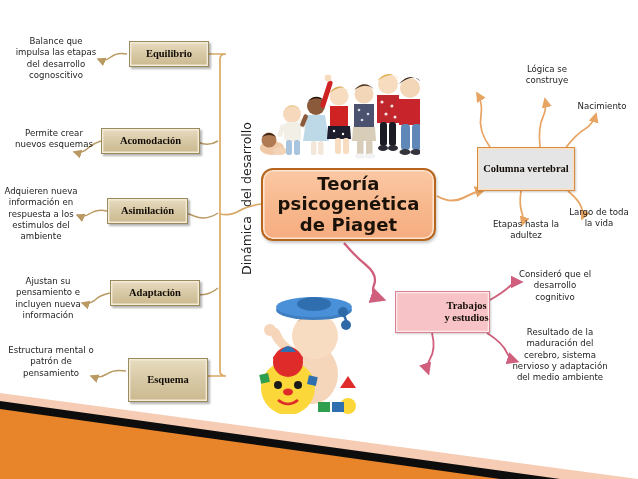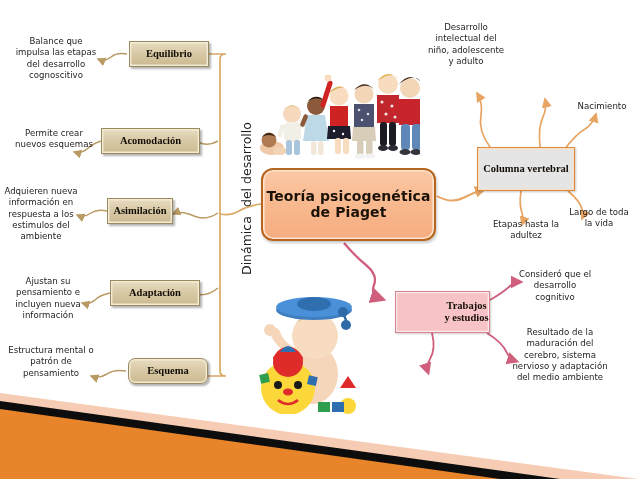--- a/index.html
+++ b/index.html
@@ -76,21 +76,21 @@
 
   
   #node-center {
     left: 261px; top: 168px;
     width: 175px; height: 73px;
     border-radius: 12px;
     background: linear-gradient(180deg, #fbc8a4 0%, #f8b78c 55%, #f5ad80 100%);
     border: 2.4px solid #b5651d;
     box-shadow: 0 0 0 1.6px #fde4d0 inset, 1px 2px 3px rgba(0,0,0,.22);
     font-family: "DejaVu Sans", sans-serif;
-    font-size: 14px;
+    font-size: 18px;
     font-weight: bold;
     color: #1a1209;
     letter-spacing: .1px;
   }
 
   
   #node-columna {
     left: 477px; top: 147px;
     width: 98px; height: 44px;
     font-size: 10.5px;
@@ -316,33 +316,33 @@
     </g>
   </svg>
 
   <div class="vlabel" id="vlabel-dinamica">Dinámica</div>
   <div class="vlabel" id="vlabel-desarrollo">del desarrollo</div>
 
   <div class="node" id="node-center">Teoría psicogenética de Piaget</div>
 
   <div class="node node-tan" style="left:129px; top:41px;  width:80px; height:26px;">Equilibrio</div>
   <div class="node node-tan" style="left:101px; top:128px; width:99px; height:26px;">Acomodación</div>
-  <div class="node node-tan" style="left:107px; top:198px; width:66px; height:26px;">Asimilación</div>
+  <div class="node node-tan" style="left:107px; top:198px; width:81px; height:26px;">Asimilación</div>
   <div class="node node-tan" style="left:110px; top:280px; width:90px; height:26px;">Adaptación</div>
-  <div class="node node-tan" style="left:128px; top:358px; width:80px; height:26px;border-radius:7px;">Esquema</div>
+  <div class="node node-tan" style="left:128px; top:358px; width:80px; height:44px;">Esquema</div>
 
   <div class="caption" style="left:14px;  top:36px;  width:84px;">Balance que impulsa las etapas del desarrollo cognoscitivo</div>
   <div class="caption" style="left:14px;  top:128px; width:80px;">Permite crear nuevos esquemas</div>
   <div class="caption" style="left:0px;   top:186px; width:82px;">Adquieren nueva información en respuesta a los estimulos del ambiente</div>
   <div class="caption" style="left:8px;   top:276px; width:80px;">Ajustan su pensamiento e incluyen nueva información</div>
   <div class="caption" style="left:8px;   top:345px; width:86px;">Estructura mental o patrón de pensamiento</div>
 
   <div class="node" id="node-columna">Columna vertebral</div>
 
-  <div class="caption" style="left:424px; top:22px;  width:84px;">Desarrollo intelectual del niño, adolescente y adulto</div>
+  <div class="caption" style="left:516px; top:64px;  width:62px;">Lógica se construye</div>
   <div class="caption" style="left:569px; top:101px; width:66px;">Nacimiento</div>
   <div class="caption" style="left:566px; top:207px; width:66px;">Largo de toda la vida</div>
   <div class="caption" style="left:489px; top:219px; width:74px;">Etapas hasta la adultez</div>
 
   <div class="node" id="node-trabajos">Trabajos y estudios</div>
 
   <div class="caption" style="left:516px; top:269px; width:78px;">Consideró que el desarrollo cognitivo</div>
   <div class="caption" style="left:512px; top:327px; width:96px;">Resultado de la maduración del cerebro, sistema nervioso y adaptación del medio ambiente</div>
 
   <div class="tri" id="tri-peach"></div>

